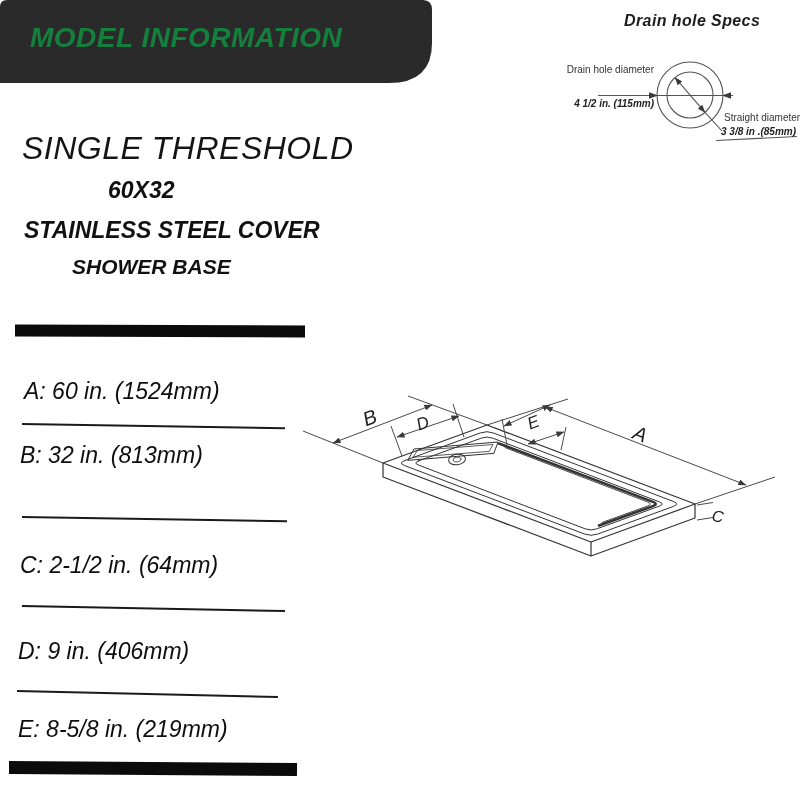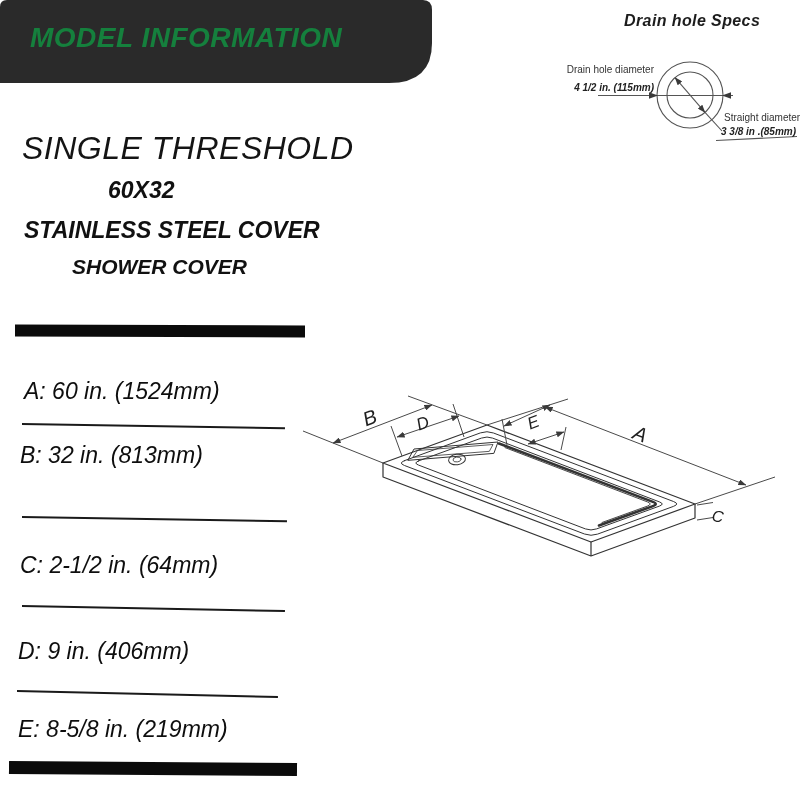--- a/index.html
+++ b/index.html
@@ -86,28 +86,28 @@
       <text x="527" y="428" font-size="17" transform="rotate(-21 533 421)">E</text>
       <text x="634" y="441" font-size="20" transform="rotate(21 641 433)">A</text>
       <text x="712" y="522" font-size="16" transform="rotate(8 718 516)">C</text>
     </g>
   </svg>
 
   <div class="abs banner-title">MODEL INFORMATION</div>
 
   <div class="abs drain-title">Drain hole Specs</div>
   <div class="abs small-label lbl-right" style="top:64px;">Drain hole diameter</div>
-  <div class="abs small-value lbl-right" style="top:82px;">4 1/2 in. (115mm)</div>
+  <div class="abs small-value lbl-right" style="top:98px;">4 1/2 in. (115mm)</div>
   <div class="abs small-label" style="left:724px;top:112px;">Straight diameter</div>
   <div class="abs small-value" style="left:721px;top:126px;">3 3/8 in .(85mm)</div>
 
   <div class="abs prod-title">SINGLE THRESHOLD</div>
   <div class="abs prod-size">60X32</div>
   <div class="abs prod-sub1">STAINLESS STEEL COVER</div>
-  <div class="abs prod-sub2">SHOWER COVER</div>
+  <div class="abs prod-sub2">SHOWER BASE</div>
 
   <div class="bar" style="left:15px;top:325px;width:290px;height:12px;transform:rotate(0.2deg);"></div>
   <div class="bar" style="left:9px;top:762px;width:288px;height:13px;transform:rotate(0.4deg);"></div>
 
   <div class="abs dim-item" style="left:24px;top:378px;">A: 60 in. (1524mm)</div>
   <div class="sep" style="left:22px;top:423px;width:263px;transform:rotate(0.9deg);"></div>
   <div class="abs dim-item" style="left:20px;top:442px;">B: 32 in. (813mm)</div>
   <div class="sep" style="left:22px;top:516px;width:265px;transform:rotate(0.9deg);"></div>
   <div class="abs dim-item" style="left:20px;top:552px;">C: 2-1/2 in. (64mm)</div>
   <div class="sep" style="left:22px;top:605px;width:263px;transform:rotate(1.1deg);"></div>

